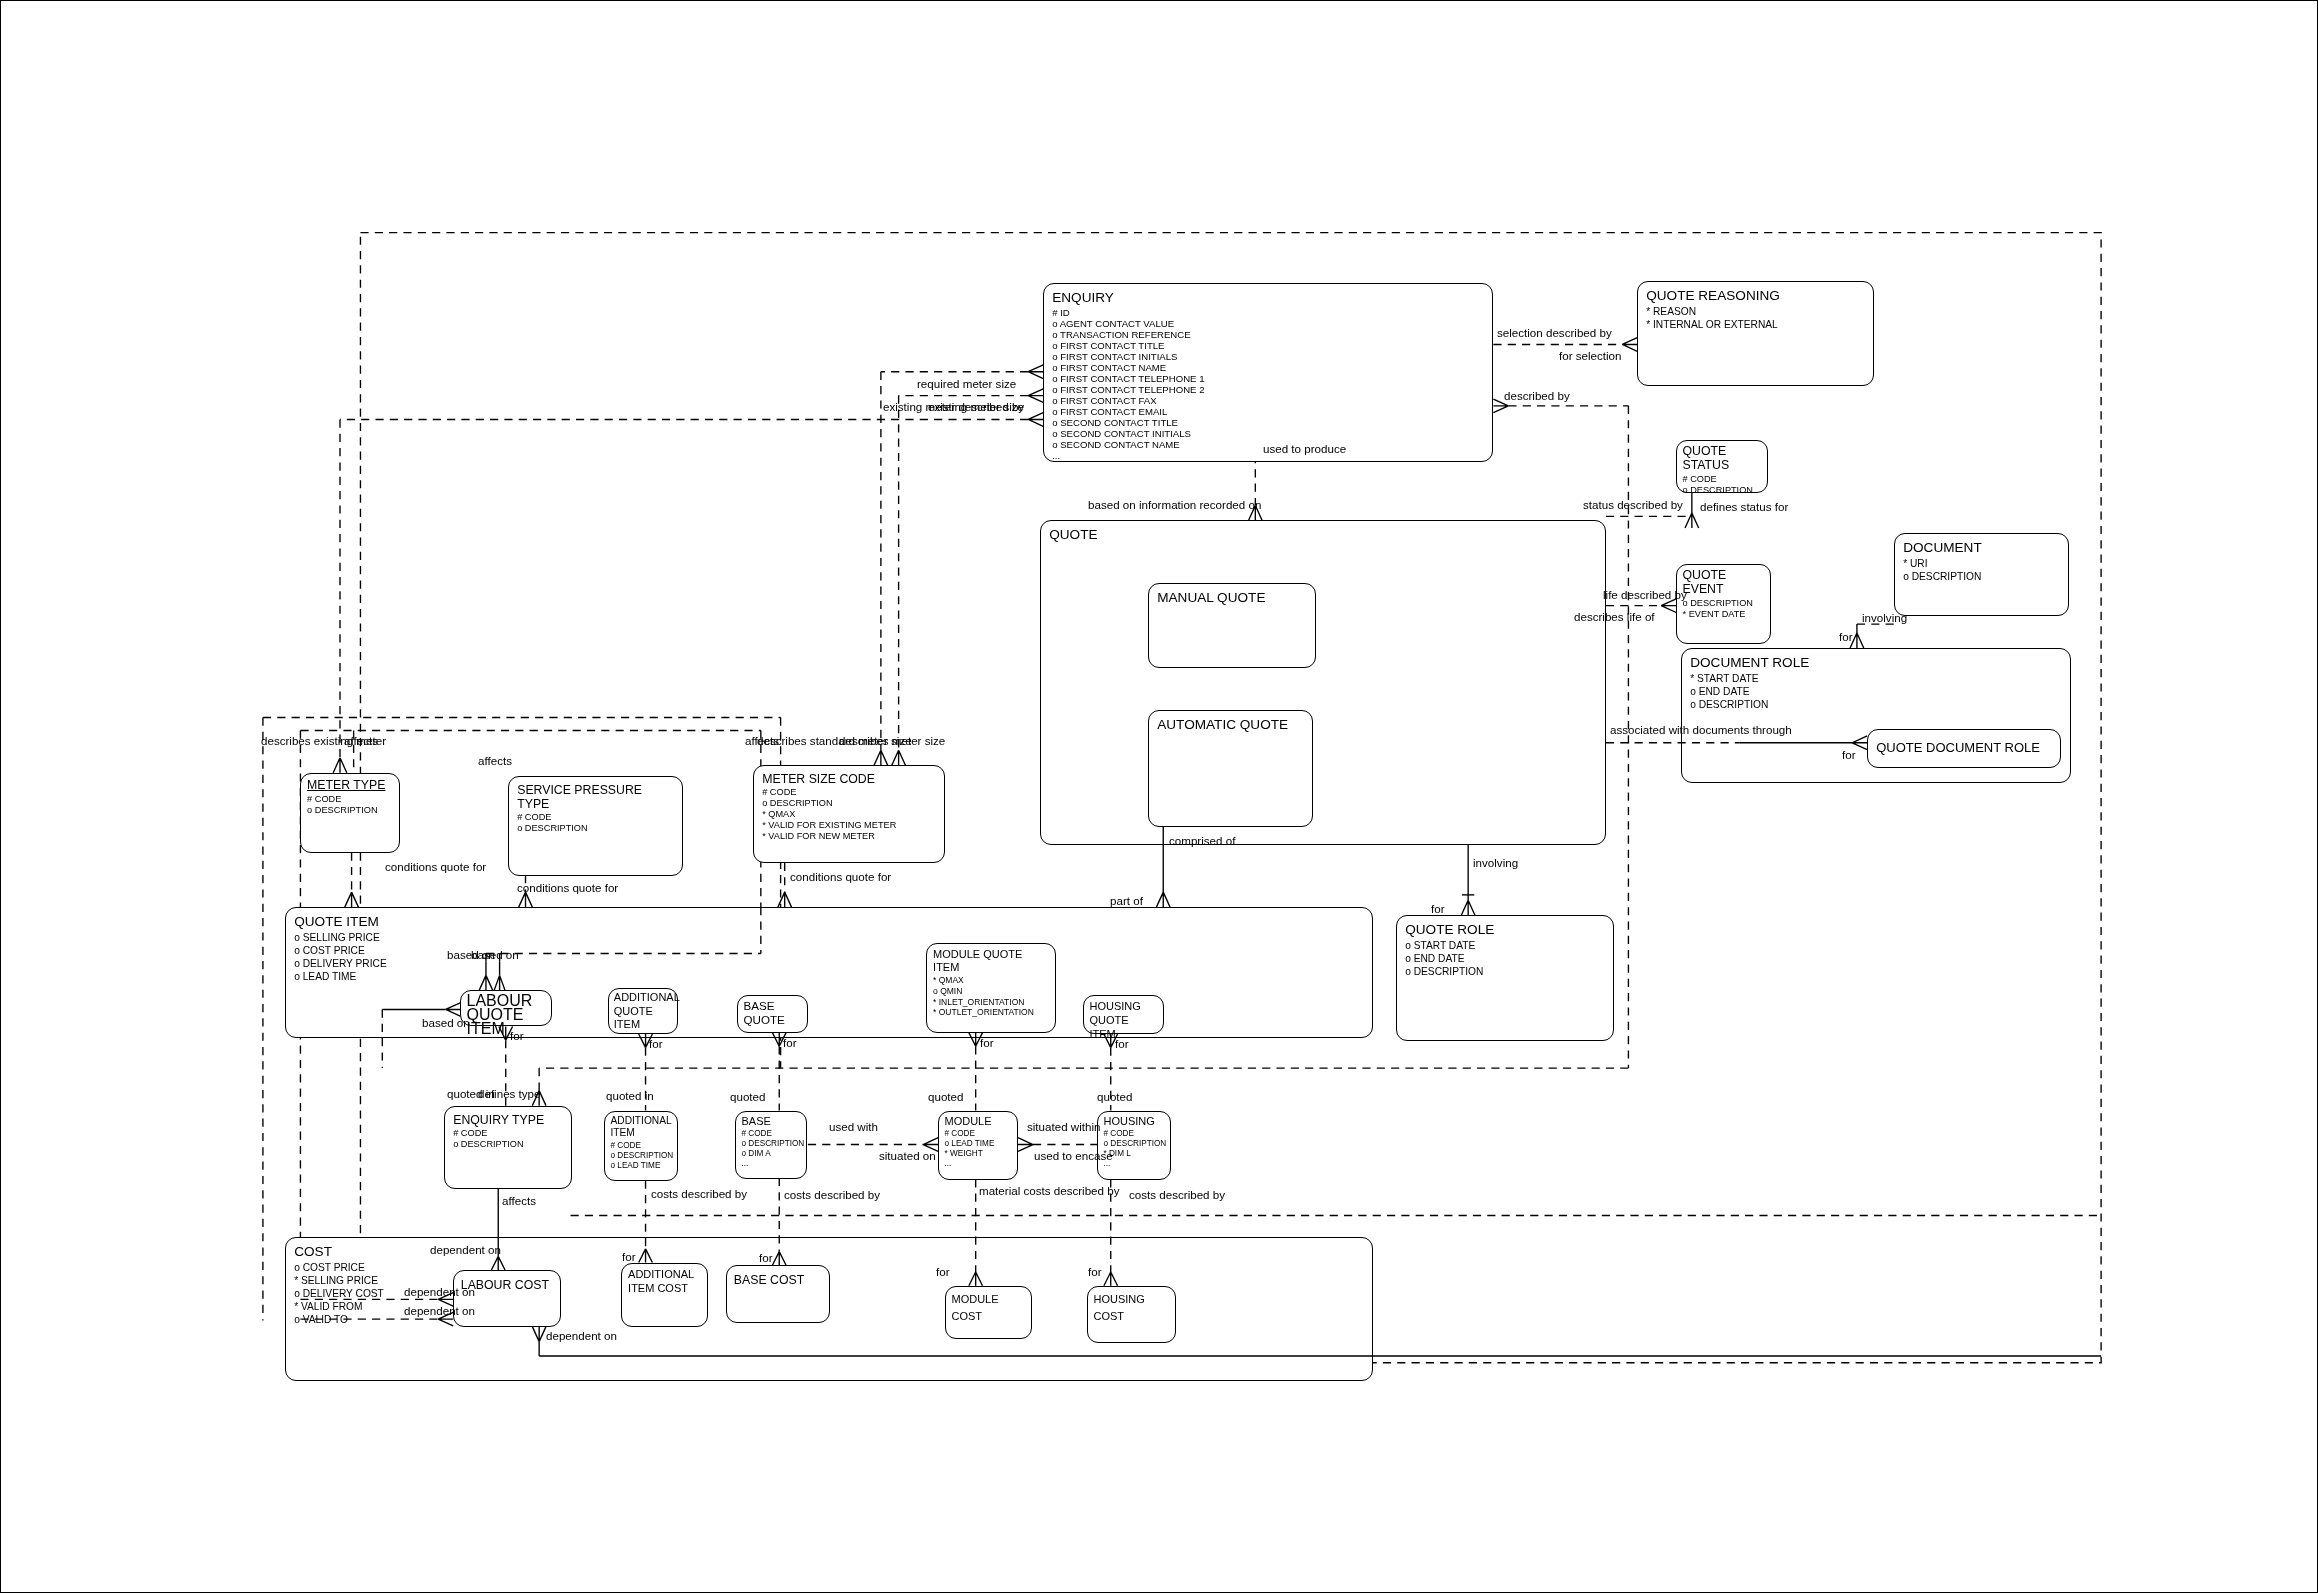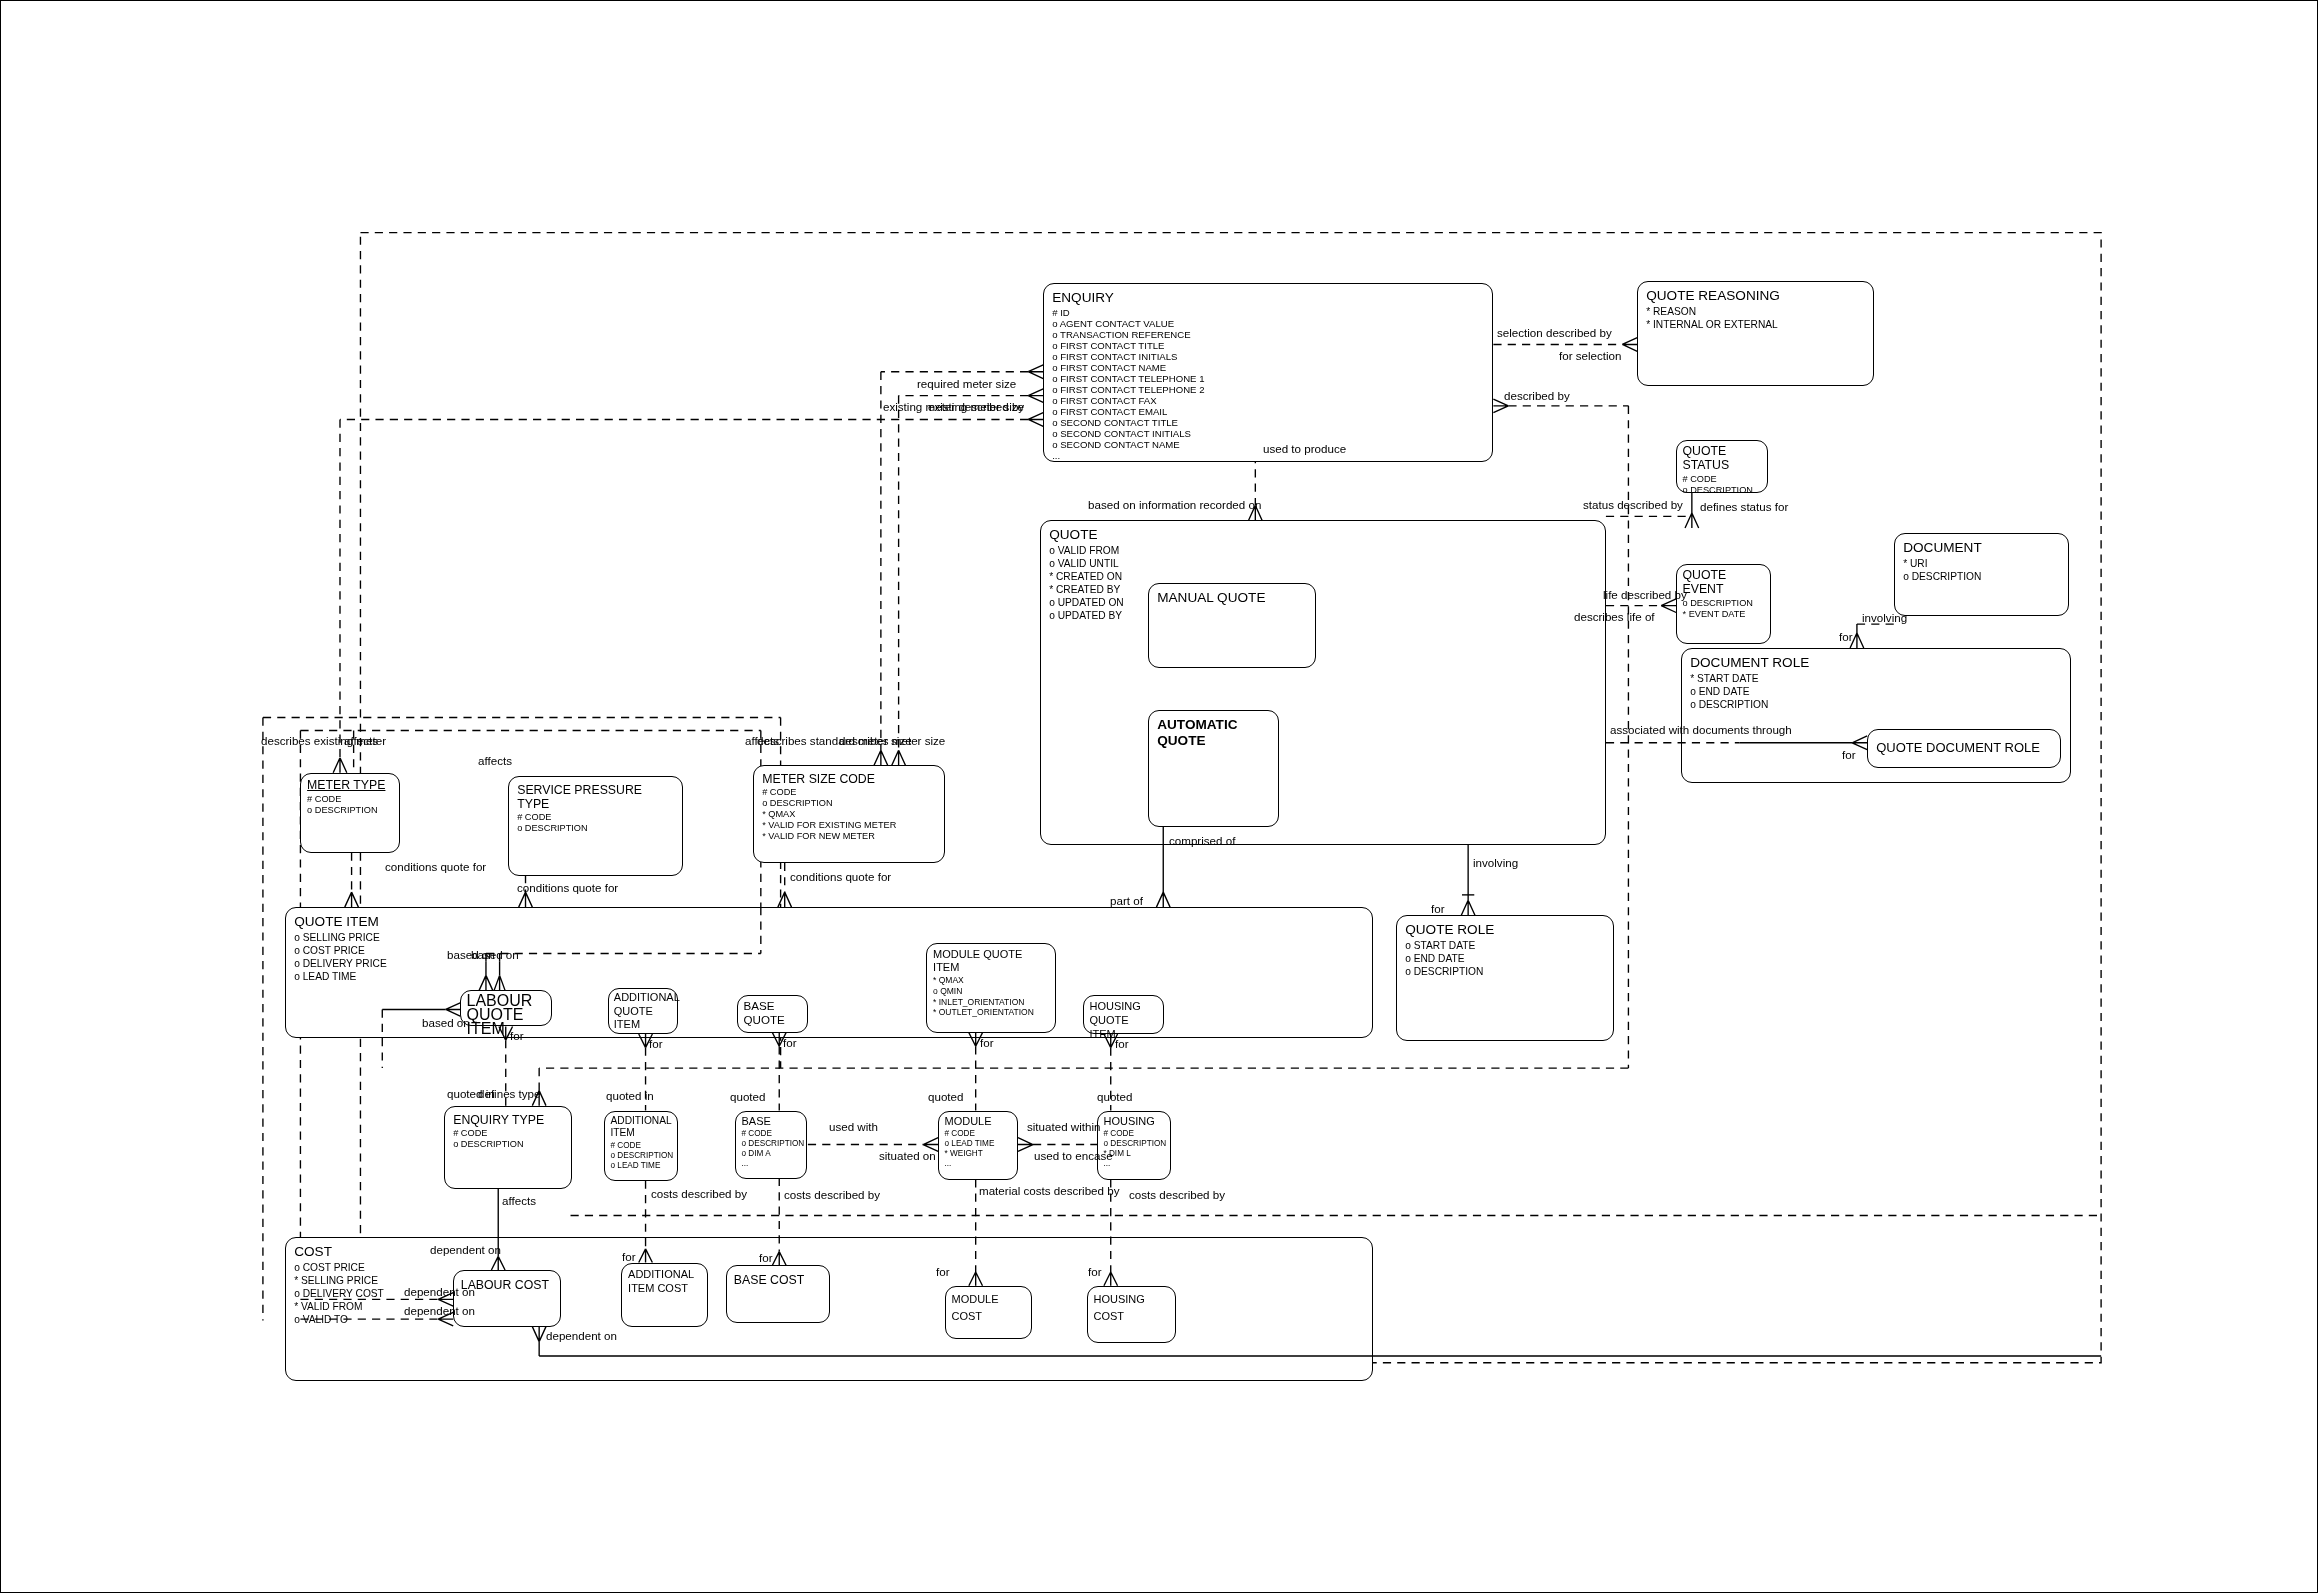--- a/index.html
+++ b/index.html
@@ -30,28 +30,20 @@
     <path d="M518 1071 V1133"></path>
     <path d="M498 615 V1111"></path>
     <path d="M1291 545 V1100 M1317 580 V1100"></path>
     <path d="M2387 595 V1566 M2387 1566 H790 M790 1566 V1599"></path>
     <path d="M836 1782 H3080"></path>
   </g>
 </svg>
 
 <div class="box container" style="left:1040px;top:520px;width:566px;height:325px;">
   <div class="title">QUOTE</div>
-  <div class="attrs">
-    <div>o VALID FROM</div>
-    <div>o VALID UNTIL</div>
-    <div>* CREATED ON</div>
-    <div>* CREATED BY</div>
-    <div>o UPDATED ON</div>
-    <div>o UPDATED BY</div>
-  </div>
 </div>
 
 <div class="box container" style="left:285px;top:907px;width:1088px;height:131px;">
   <div class="title">QUOTE ITEM</div>
   <div class="attrs">
     <div>o SELLING PRICE</div>
     <div>o COST PRICE</div>
     <div>o DELIVERY PRICE</div>
     <div>o LEAD TIME</div>
   </div>
@@ -226,21 +218,21 @@
 </div>
 
 <div class="box" style="left:1867px;top:729px;width:194px;height:39px;display:flex;align-items:center;">
   <div class="title" style="font-size:13px;">QUOTE DOCUMENT ROLE</div>
 </div>
 
 <div class="box" style="left:1148px;top:583px;width:168px;height:85px;">
   <div class="title">MANUAL QUOTE</div>
 </div>
 
-<div class="box" style="left:1148px;top:710px;width:131px;height:117px;font-weight:bold;">
+<div class="box" style="left:1148px;top:710px;width:165px;height:117px;">
   <div class="title">AUTOMATIC QUOTE</div>
 </div>
 
 <div class="box" style="left:1396px;top:915px;width:218px;height:126px;">
   <div class="title">QUOTE ROLE</div>
   <div class="attrs">
     <div>o START DATE</div>
     <div>o END DATE</div>
     <div>o DESCRIPTION</div>
   </div>

